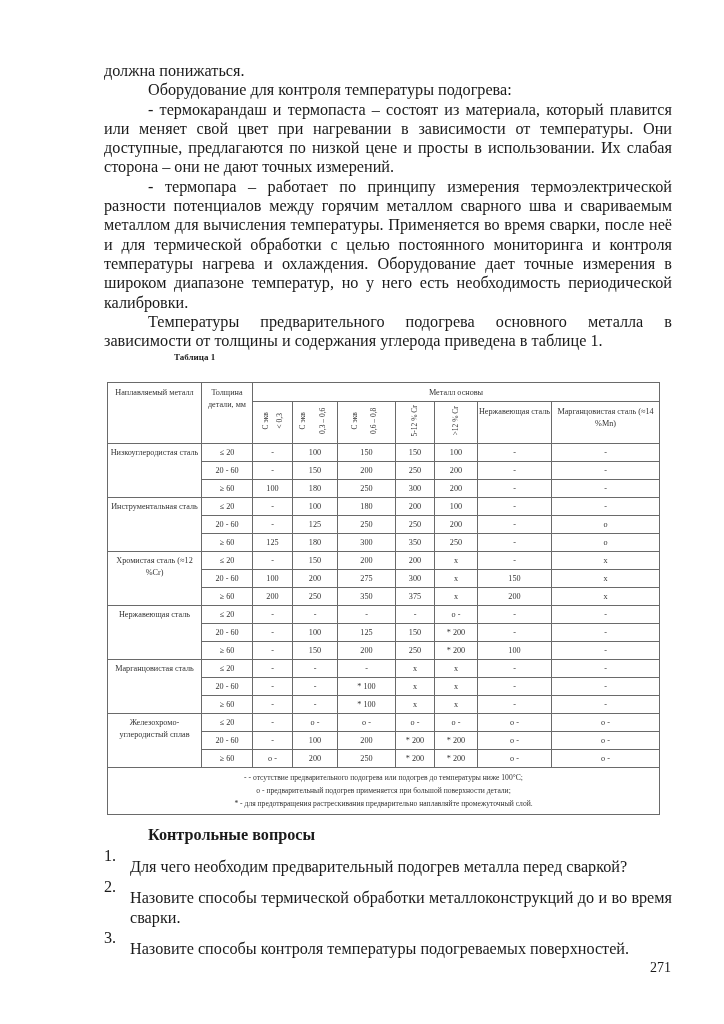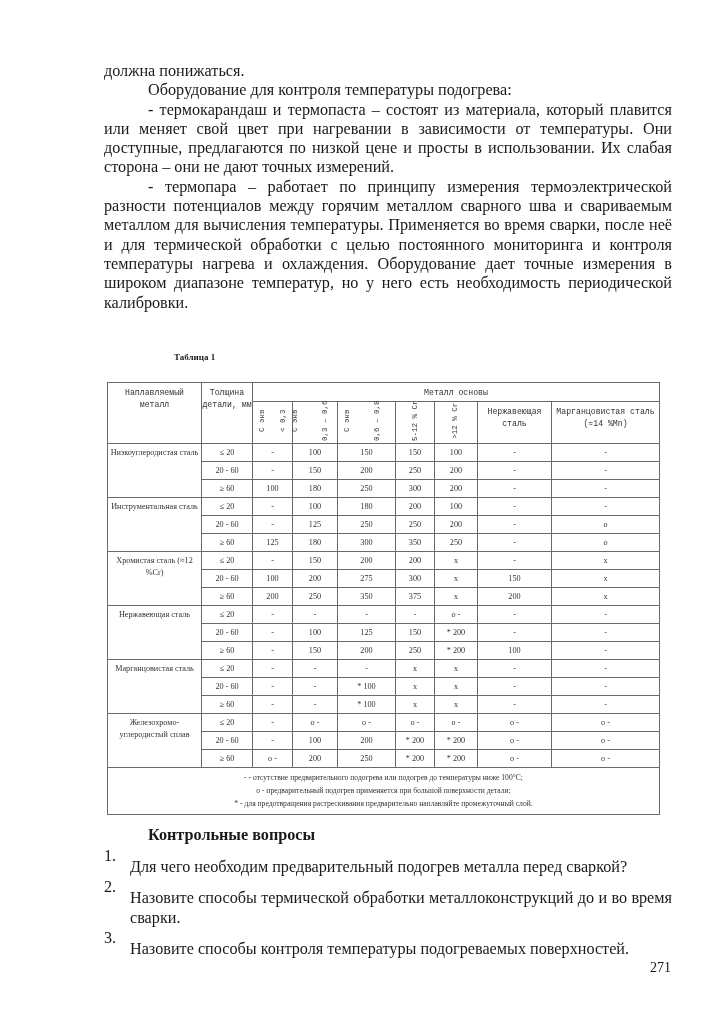--- a/index.html
+++ b/index.html
@@ -7,21 +7,21 @@
          font-family: "Liberation Serif", "DejaVu Serif", serif; color: #1a1a1a; }
   .page { position: absolute; left: 0; top: 0; width: 647px; height: 1024px; }
   .text-block { position: absolute; left: 104px; width: 568px; font-size: 16.2px; line-height: 19.3px; }
   .p { margin: 0; text-align: justify; text-align-last: left; }
   .indent { text-indent: 44px; }
   .table-caption { position: absolute; left: 174px; top: 352px; font-size: 9px; font-weight: bold; }
   .tbl-wrap { position: absolute; left: 107px; top: 382px; width: 552px; }
   table.tbl { border-collapse: collapse; width: 552px; table-layout: fixed;
               font-family: "Liberation Serif", "DejaVu Serif", serif; font-size: 8.2px; color: #333; }
   table.tbl td, table.tbl th { border: 1.2px solid #6a6a6a; text-align: center; padding: 0; font-weight: normal; }
-  table.tbl th { vertical-align: top; padding-top: 4px; line-height: 11.5px; font-family: Liberation Mono, monospace; }
+  table.tbl th { vertical-align: top; padding-top: 4px; line-height: 11.5px; }
   table.tbl tr.sub th { height: 37px; }
   table.tbl td { height: 17px; }
   td.metal { vertical-align: top; padding-top: 3px !important; line-height: 11.5px; }
   .vert { display: inline-block; transform: rotate(-90deg); white-space: nowrap; font-size: 7.5px; }
   .vert-wrap { display: flex; align-items: center; justify-content: center; height: 36px; margin-top: -3px; }
   td.legend { text-align: center; padding: 3px 8px 4px 8px !important; font-size: 7.6px; line-height: 13px; height: auto !important; }
   .q-title { position: absolute; left: 148px; top: 826px; font-size: 16.2px; font-weight: bold; }
   .q-list { position: absolute; left: 104px; top: 846px; width: 568px; font-size: 16.2px; line-height: 20px; margin: 0; padding: 0; list-style: none; }
   .q-item { display: flex; }
   .q-num { width: 26px; flex: 0 0 26px; }
@@ -31,20 +31,21 @@
 </head>
 <body>
 
 <div class="page">
 
   <div class="text-block" style="top:62px;">
     <p class="p">должна понижаться.</p>
     <p class="p indent">Оборудование для контроля температуры подогрева:</p>
     <p class="p indent">- термокарандаш и термопаста – состоят из материала, который плавится или меняет свой цвет при нагревании в зависимости от температуры. Они доступные, предлагаются по низкой цене и просты в использовании. Их слабая сторона – они не дают точных измерений.</p>
     <p class="p indent">- термопара – работает по принципу измерения термоэлектрической разности потенциалов между горячим металлом сварного шва и свариваемым металлом для вычисления температуры. Применяется во время сварки, после неё и для термической обработки с целью постоянного мониторинга и контроля температуры нагрева и охлаждения. Оборудование дает точные измерения в широком диапазоне температур, но у него есть необходимость периодической калибровки.</p>
+    <p class="p indent">Температуры предварительного подогрева основного металла в зависимости от толщины и содержания углерода приведена в таблице 1.</p>
   </div>
 
   <div class="table-caption">Таблица 1</div>
 
   <div class="tbl-wrap">
     <table class="tbl">
       <colgroup>
         <col style="width:94px">
           <col style="width:51px">
           <col style="width:40px">

